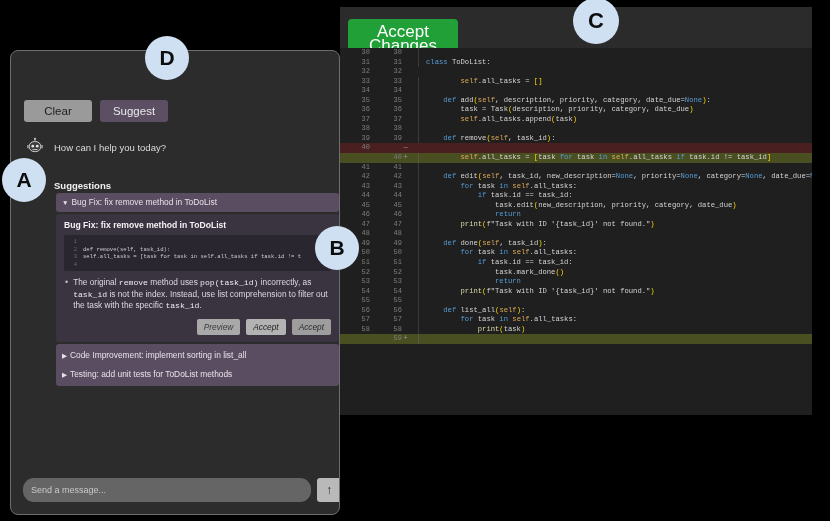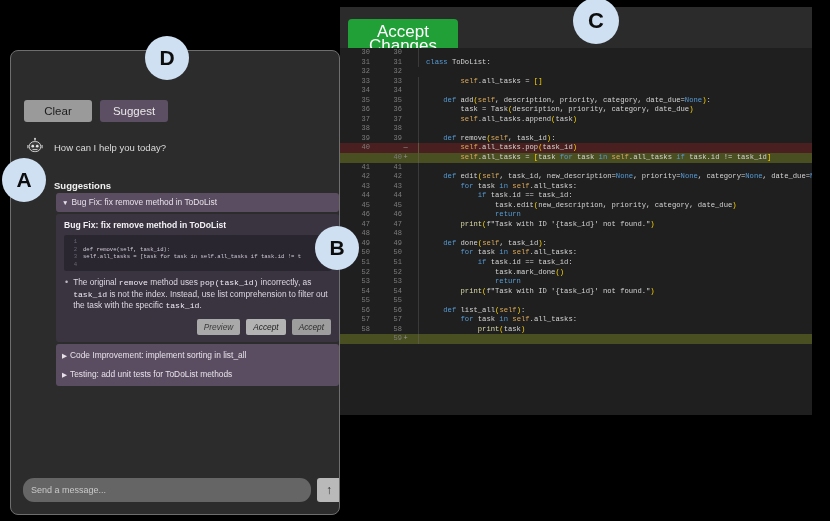--- a/index.html
+++ b/index.html
@@ -234,21 +234,21 @@
         <div class="cline"><span class="g1">30</span><span class="g2">30</span><span class="gsep"></span><span class="ctext">&nbsp;</span></div>
         <div class="cline"><span class="g1">31</span><span class="g2">31</span><span class="gsep"></span><span class="ctext"><span class="k">class</span> ToDoList:</span></div>
         <div class="cline"><span class="g1">32</span><span class="g2">32</span><span class="gsep"></span></div>
         <div class="cline"><span class="g1">33</span><span class="g2">33</span><span class="gsep"></span><span class="ctext">        <span class="d">self</span>.all_tasks = <span class="b">[</span><span class="b">]</span></span></div>
         <div class="cline"><span class="g1">34</span><span class="g2">34</span><span class="gsep"></span><span class="ctext">&nbsp;</span></div>
         <div class="cline"><span class="g1">35</span><span class="g2">35</span><span class="gsep"></span><span class="ctext">    <span class="k">def</span> add<span class="b">(</span><span class="d">self</span>, description, priority, category, date_due=<span class="k">None</span><span class="b">)</span>:</span></div>
         <div class="cline"><span class="g1">36</span><span class="g2">36</span><span class="gsep"></span><span class="ctext">        task = Task<span class="b">(</span>description, priority, category, date_due<span class="b">)</span></span></div>
         <div class="cline"><span class="g1">37</span><span class="g2">37</span><span class="gsep"></span><span class="ctext">        <span class="d">self</span>.all_tasks.append<span class="b">(</span>task<span class="b">)</span></span></div>
         <div class="cline"><span class="g1">38</span><span class="g2">38</span><span class="gsep"></span><span class="ctext">&nbsp;</span></div>
         <div class="cline"><span class="g1">39</span><span class="g2">39</span><span class="gsep"></span><span class="ctext">    <span class="k">def</span> remove<span class="b">(</span><span class="d">self</span>, task_id<span class="b">)</span>:</span></div>
-        <div class="cline del"><span class="g1">40</span><span class="g2"></span><span class="gsep">—</span><span class="ctext">        <span class="d">self</span>.all_tasks.pop<span class="b">(</span>task_id<span class="b">)</span></span></div>
+        <div class="cline del"><span class="g1">40</span><span class="g2"></span><span class="gsep">—</span></div>
         <div class="cline add"><span class="g1"></span><span class="g2">40</span><span class="gsep">+</span><span class="ctext">        <span class="d">self</span>.all_tasks = <span class="b">[</span>task <span class="k">for</span> task <span class="k">in</span> <span class="d">self</span>.all_tasks <span class="k">if</span> task.id != task_id<span class="b">]</span></span></div>
         <div class="cline"><span class="g1">41</span><span class="g2">41</span><span class="gsep"></span><span class="ctext">&nbsp;</span></div>
         <div class="cline"><span class="g1">42</span><span class="g2">42</span><span class="gsep"></span><span class="ctext">    <span class="k">def</span> edit<span class="b">(</span><span class="d">self</span>, task_id, new_description=<span class="k">None</span>, priority=<span class="k">None</span>, category=<span class="k">None</span>, date_due=<span class="k">None</span>:</span></div>
         <div class="cline"><span class="g1">43</span><span class="g2">43</span><span class="gsep"></span><span class="ctext">        <span class="k">for</span> task <span class="k">in</span> <span class="d">self</span>.all_tasks:</span></div>
         <div class="cline"><span class="g1">44</span><span class="g2">44</span><span class="gsep"></span><span class="ctext">            <span class="k">if</span> task.id == task_id:</span></div>
         <div class="cline"><span class="g1">45</span><span class="g2">45</span><span class="gsep"></span><span class="ctext">                task.edit<span class="b">(</span>new_description, priority, category, date_due<span class="b">)</span></span></div>
         <div class="cline"><span class="g1">46</span><span class="g2">46</span><span class="gsep"></span><span class="ctext">                <span class="k">return</span></span></div>
         <div class="cline"><span class="g1">47</span><span class="g2">47</span><span class="gsep"></span><span class="ctext">        <span class="f">print</span><span class="b">(</span>f"Task with ID '{task_id}' not found."<span class="b">)</span></span></div>
         <div class="cline"><span class="g1">48</span><span class="g2">48</span><span class="gsep"></span><span class="ctext">&nbsp;</span></div>
         <div class="cline"><span class="g1">49</span><span class="g2">49</span><span class="gsep"></span><span class="ctext">    <span class="k">def</span> done<span class="b">(</span><span class="d">self</span>, task_id<span class="b">)</span>:</span></div>

